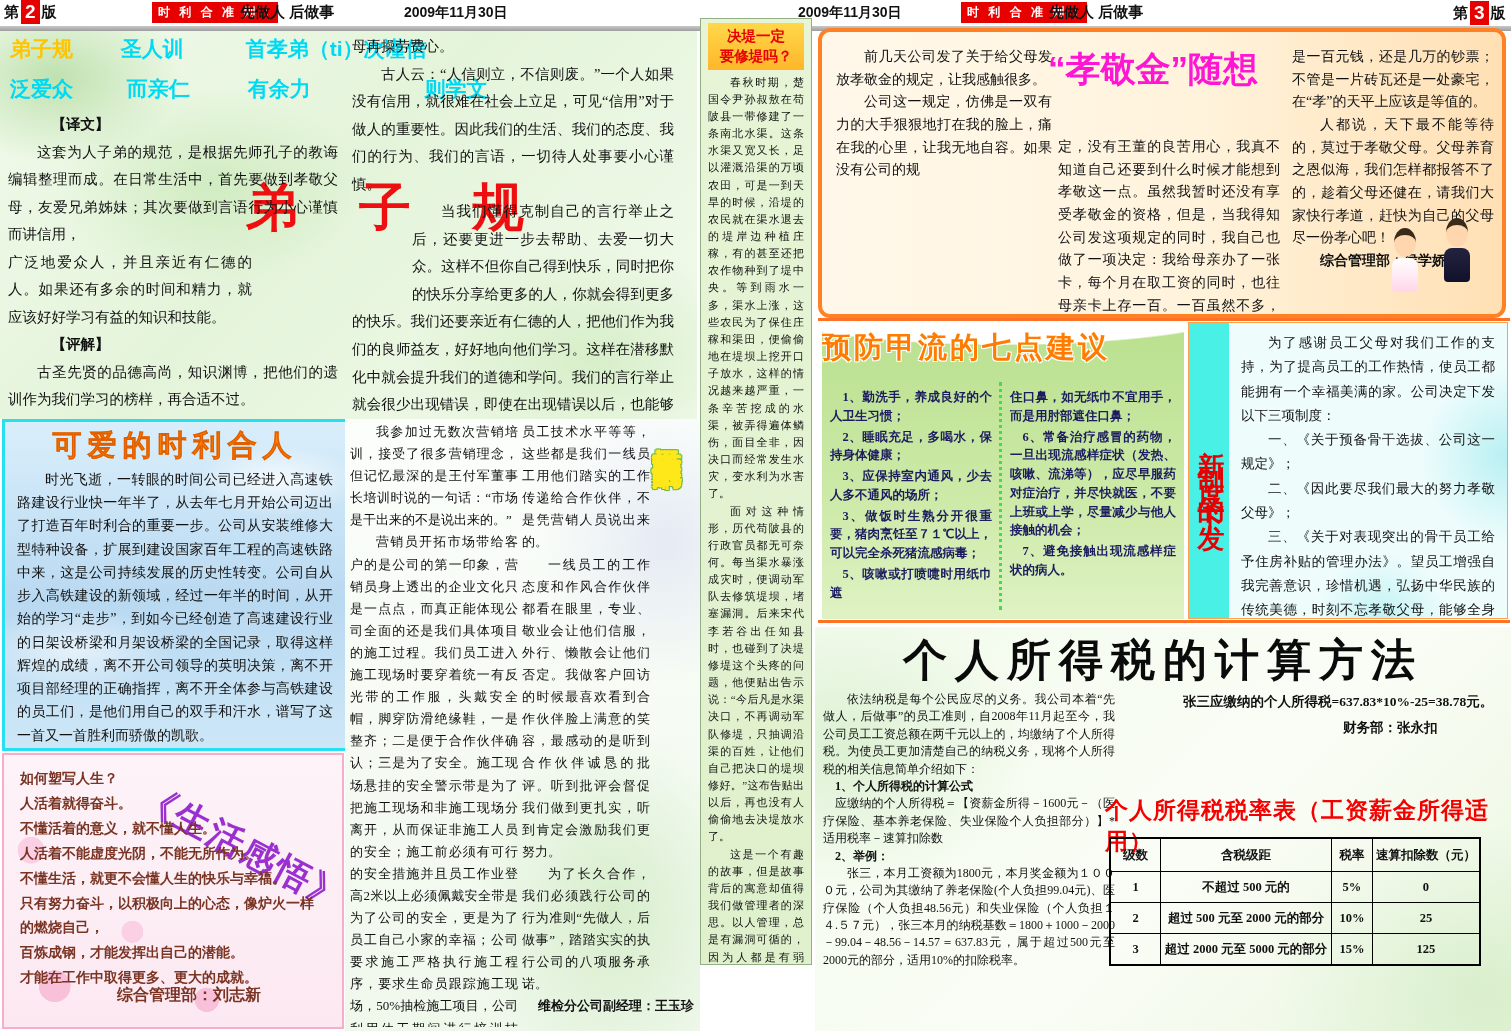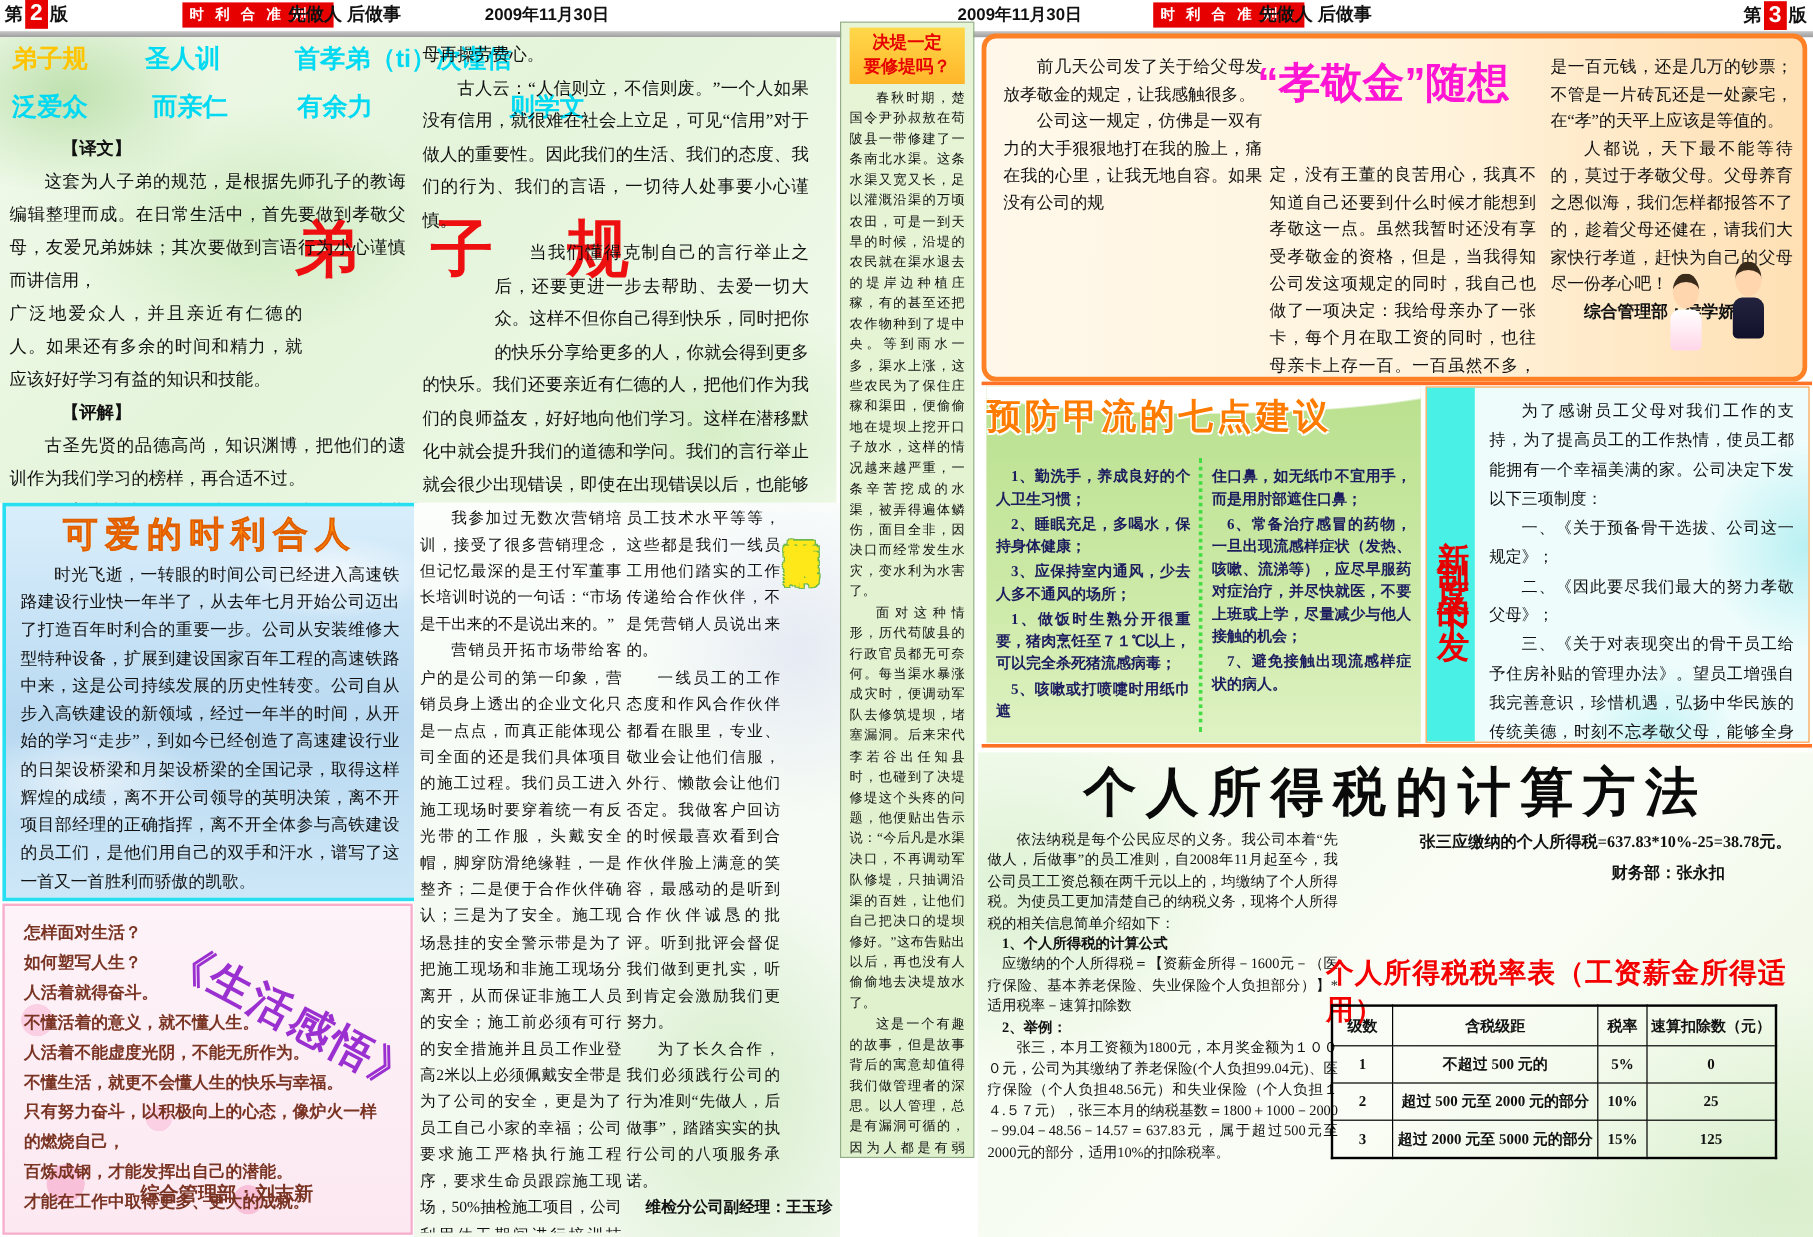--- a/index.html
+++ b/index.html
@@ -197,21 +197,20 @@
     <div class="bd">
       <p class="jp">时光飞逝，一转眼的时间公司已经进入高速铁路建设行业快一年半了，从去年七月开始公司迈出了打造百年时利合的重要一步。公司从安装维修大型特种设备，扩展到建设国家百年工程的高速铁路中来，这是公司持续发展的历史性转变。公司自从步入高铁建设的新领域，经过一年半的时间，从开始的学习“走步”，到如今已经创造了高速建设行业的日架设桥梁和月架设桥梁的全国记录，取得这样辉煌的成绩，离不开公司领导的英明决策，离不开项目部经理的正确指挥，离不开全体参与高铁建设的员工们，是他们用自己的双手和汗水，谱写了这一首又一首胜利而骄傲的凯歌。</p>
       <p class="jp">人的一生要想实现人生价值，只有自己本人才能够决定，每个人都有自己的人生目标，作为时利合工贸的一员，让我们携手用自己的双手创造时利合工贸明天的辉煌，共同迎接美好的明天。</p>
 
     </div>
   </div>
 
   <div id="gw" class="abs">
     <div id="gwt" class="abs">《生活感悟》</div>
     <div class="poem">
-      <p>怎样面对生活？</p>
       <p>如何塑写人生？</p>
       <p>人活着就得奋斗。</p>
       <p>不懂活着的意义，就不懂人生。</p>
       <p>人活着不能虚度光阴，不能无所作为。</p>
       <p>不懂生活，就更不会懂人生的快乐与幸福。</p>
       <p>只有努力奋斗，以积极向上的心态，像炉火一样的燃烧自己，</p>
       <p>百炼成钢，才能发挥出自己的潜能。</p>
       <p>才能在工作中取得更多、更大的成就。</p>
     </div>
     <div class="sign">综合管理部：刘志新</div>
@@ -268,21 +267,21 @@
     </div>
   </div>
 
   <div id="jl" class="abs">
     <h2>预防甲流的七点建议</h2>
     <div class="div"></div>
     <div class="col" style="left:8px;width:162px;">
       <p>1、勤洗手，养成良好的个人卫生习惯；</p>
       <p>2、睡眠充足，多喝水，保持身体健康；</p>
       <p>3、应保持室内通风，少去人多不通风的场所；</p>
-      <p>1、做饭时生熟分开很重要，猪肉烹饪至７１℃以上，可以完全杀死猪流感病毒；</p>
+      <p>3、做饭时生熟分开很重要，猪肉烹饪至７１℃以上，可以完全杀死猪流感病毒；</p>
       <p>5、咳嗽或打喷嚏时用纸巾遮</p>
     </div>
     <div class="col" style="left:188px;width:166px;">
       <p class="cont">住口鼻，如无纸巾不宜用手，而是用肘部遮住口鼻；</p>
       <p>6、常备治疗感冒的药物，一旦出现流感样症状（发热、咳嗽、流涕等），应尽早服药对症治疗，并尽快就医，不要上班或上学，尽量减少与他人接触的机会；</p>
       <p>7、避免接触出现流感样症状的病人。</p>
     </div>
   </div>
 
   <div id="xzd" class="abs">

